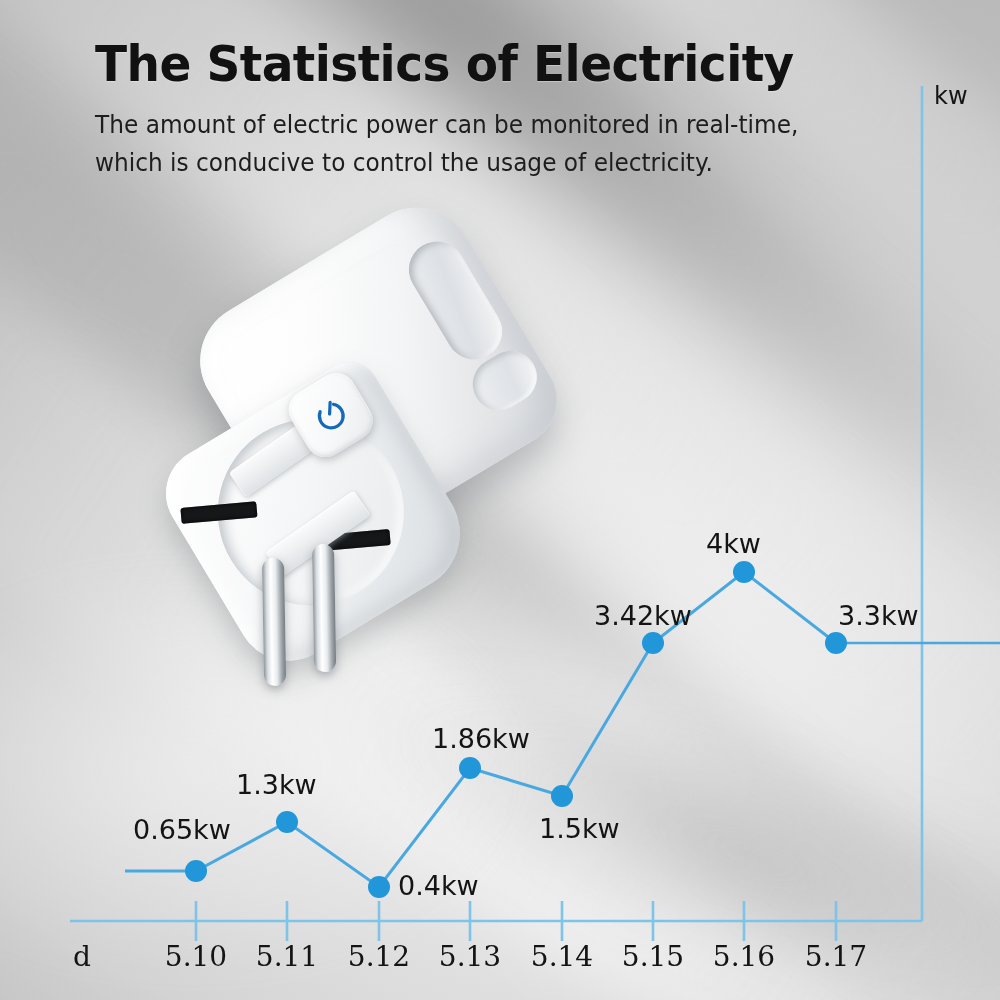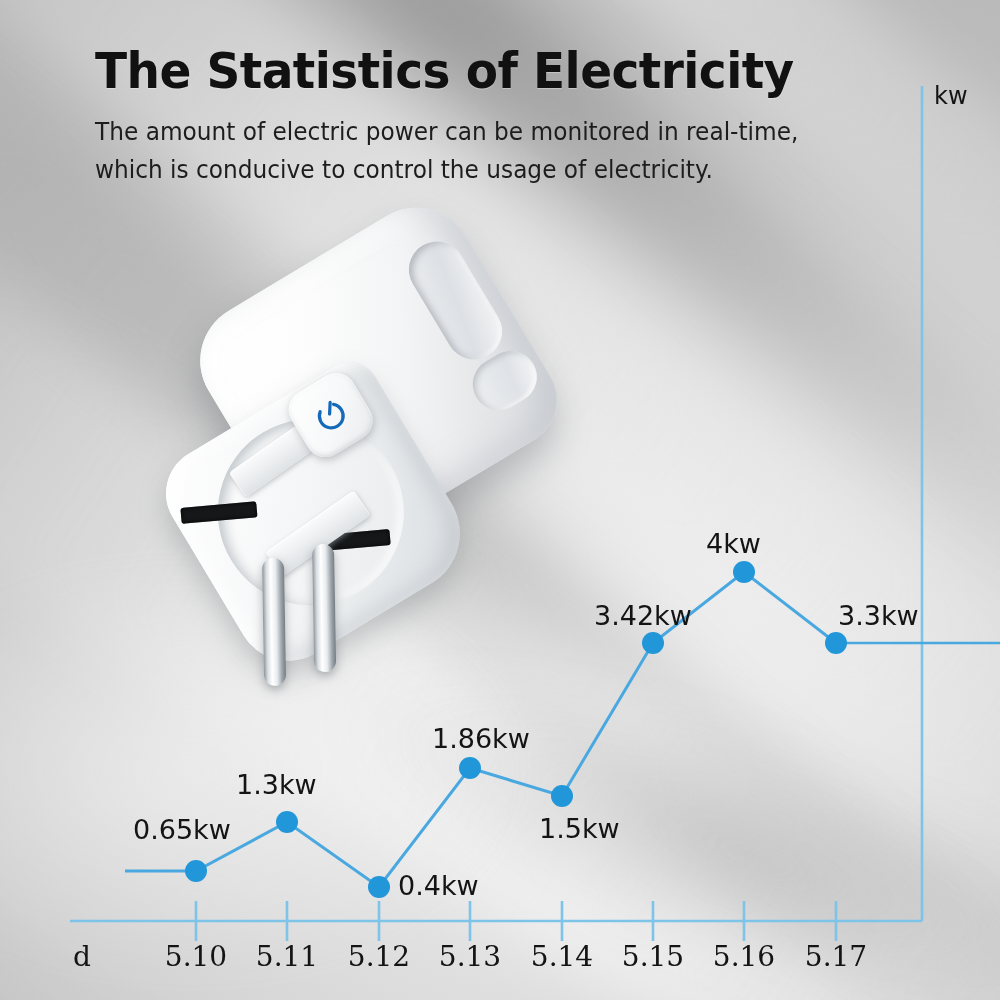--- a/index.html
+++ b/index.html
@@ -40,21 +40,21 @@
        transform:rotate(34deg); }
   .s6{ left:300px; top:740px; width:900px; height:230px;
        background:radial-gradient(ellipse at center,rgba(120,120,120,.55) 0%,rgba(120,120,120,0) 70%);
        transform:rotate(20deg); }
   .s7{ left:-160px; top:560px; width:700px; height:420px;
        background:radial-gradient(ellipse at center,rgba(255,255,255,.8) 0%,rgba(255,255,255,0) 70%); }
   .vig{ position:absolute; inset:0;
        background:radial-gradient(130% 110% at 50% 45%,rgba(0,0,0,0) 55%,rgba(0,0,0,.10) 100%); }
 
   
-  #header { position:absolute; left:95px; top:45px; z-index:6; }
+  #header { position:absolute; left:95px; top:38px; z-index:6; }
   .title{
     font-family:"DejaVu Sans","Liberation Sans",sans-serif;
     font-weight:700;
     font-size:50px;
     letter-spacing:-0.6px;
     color:#111;
     line-height:1.06;
     white-space:nowrap;
     transform:scaleX(.94);
     transform-origin:left center;

